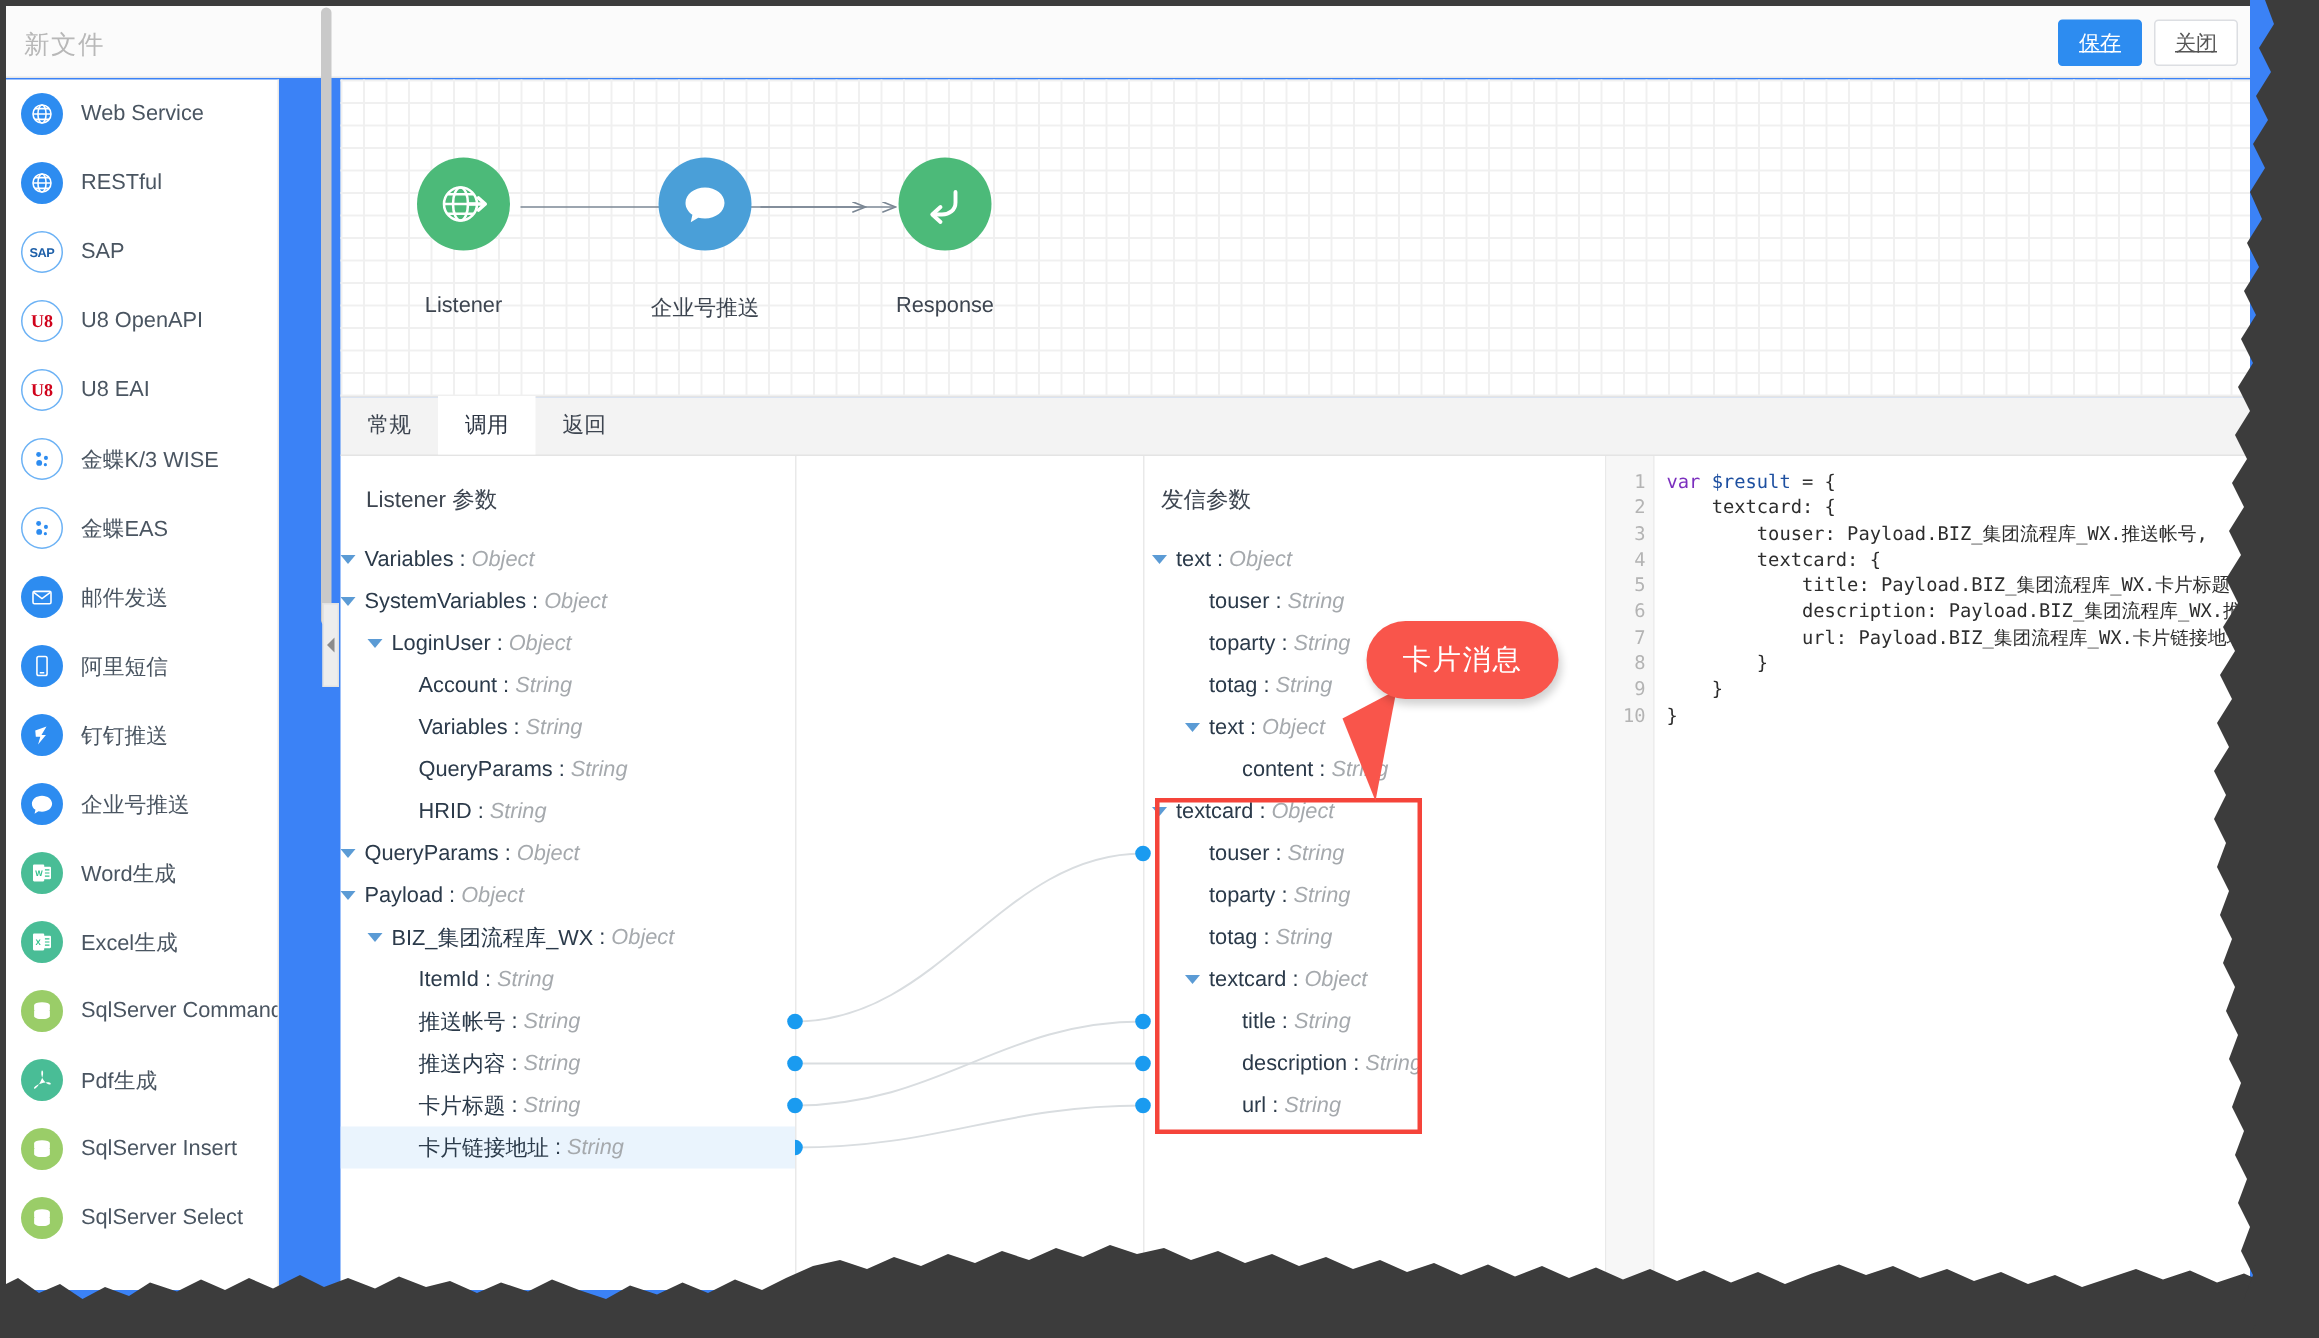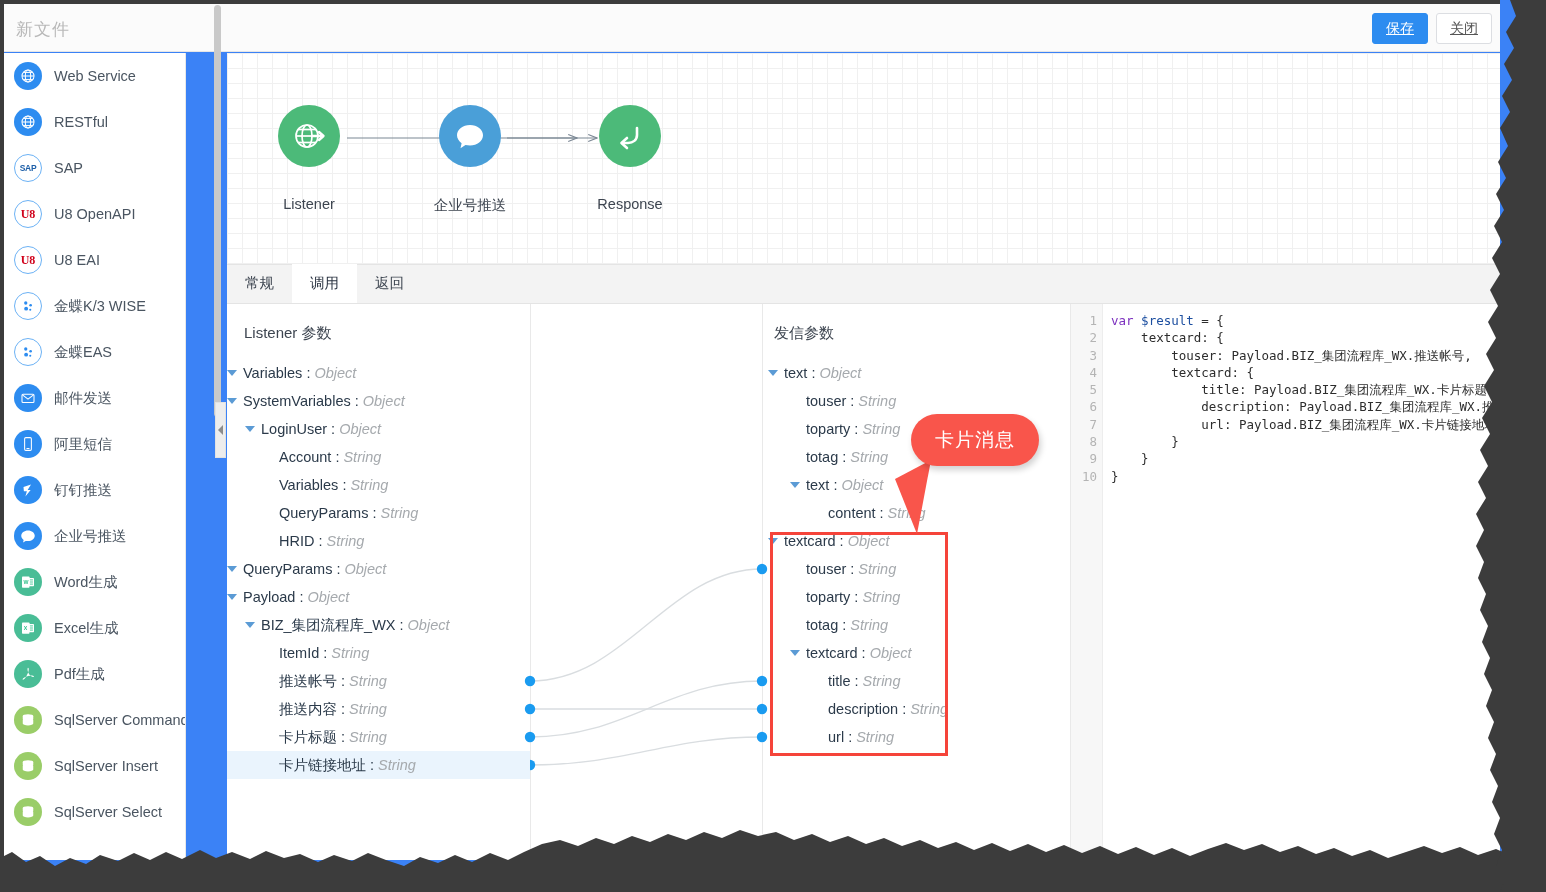--- a/index.html
+++ b/index.html
@@ -353,38 +353,38 @@
                   <line x1="14.6" y1="9.2" x2="18.6" y2="9.2"></line>
                   <line x1="14.6" y1="12" x2="18.6" y2="12"></line>
                   <line x1="14.6" y1="14.8" x2="18.6" y2="14.8"></line>
                 </g>
               </g>
             </svg>
           </div>
           <div class="side-label">Excel生成</div>
         </div>
         <div class="side-item">
-          <div class="side-ico ico-green2">
-            <svg width="18" height="18" viewBox="0 0 24 24">
-              <path d="M12 3.5 C12.9 3.5 13.2 5 12.9 7 C12.6 9.2 11 13.2 9.2 16 C7.5 18.6 5.6 20.3 5 19.6 C4.4 18.9 6 17.2 9.3 15.8 C12.6 14.4 16.6 13.6 18.6 14.2 C20.2 14.7 20.1 15.8 19.2 16 C17.9 16.3 15.5 15 13.6 12.4 C11.9 10 11.1 6.8 11.4 5 C11.6 4 11.7 3.5 12 3.5 Z" fill="#fff"></path>
-            </svg>
-          </div>
-          <div class="side-label">Pdf生成</div>
-        </div>
-        <div class="side-item">
           <div class="side-ico ico-olive">
             <svg width="18" height="18" viewBox="0 0 24 24">
               <g fill="#fff">
                 <ellipse cx="12" cy="6.8" rx="7" ry="2.6"></ellipse>
                 <path d="M5 6.8 L5 11 C5 12.4 8.1 13.6 12 13.6 C15.9 13.6 19 12.4 19 11 L19 6.8 Z"></path>
                 <path d="M5 12 L5 16.6 C5 18 8.1 19.2 12 19.2 C15.9 19.2 19 18 19 16.6 L19 12 Z"></path>
               </g>
             </svg>
           </div>
           <div class="side-label">SqlServer Command</div>
+        </div>
+        <div class="side-item">
+          <div class="side-ico ico-green2">
+            <svg width="18" height="18" viewBox="0 0 24 24">
+              <path d="M12 3.5 C12.9 3.5 13.2 5 12.9 7 C12.6 9.2 11 13.2 9.2 16 C7.5 18.6 5.6 20.3 5 19.6 C4.4 18.9 6 17.2 9.3 15.8 C12.6 14.4 16.6 13.6 18.6 14.2 C20.2 14.7 20.1 15.8 19.2 16 C17.9 16.3 15.5 15 13.6 12.4 C11.9 10 11.1 6.8 11.4 5 C11.6 4 11.7 3.5 12 3.5 Z" fill="#fff"></path>
+            </svg>
+          </div>
+          <div class="side-label">Pdf生成</div>
         </div>
         <div class="side-item">
           <div class="side-ico ico-olive">
             <svg width="18" height="18" viewBox="0 0 24 24">
               <g fill="#fff">
                 <ellipse cx="12" cy="6.8" rx="7" ry="2.6"></ellipse>
                 <path d="M5 6.8 L5 11 C5 12.4 8.1 13.6 12 13.6 C15.9 13.6 19 12.4 19 11 L19 6.8 Z"></path>
                 <path d="M5 12 L5 16.6 C5 18 8.1 19.2 12 19.2 C15.9 19.2 19 18 19 16.6 L19 12 Z"></path>
               </g>
             </svg>

